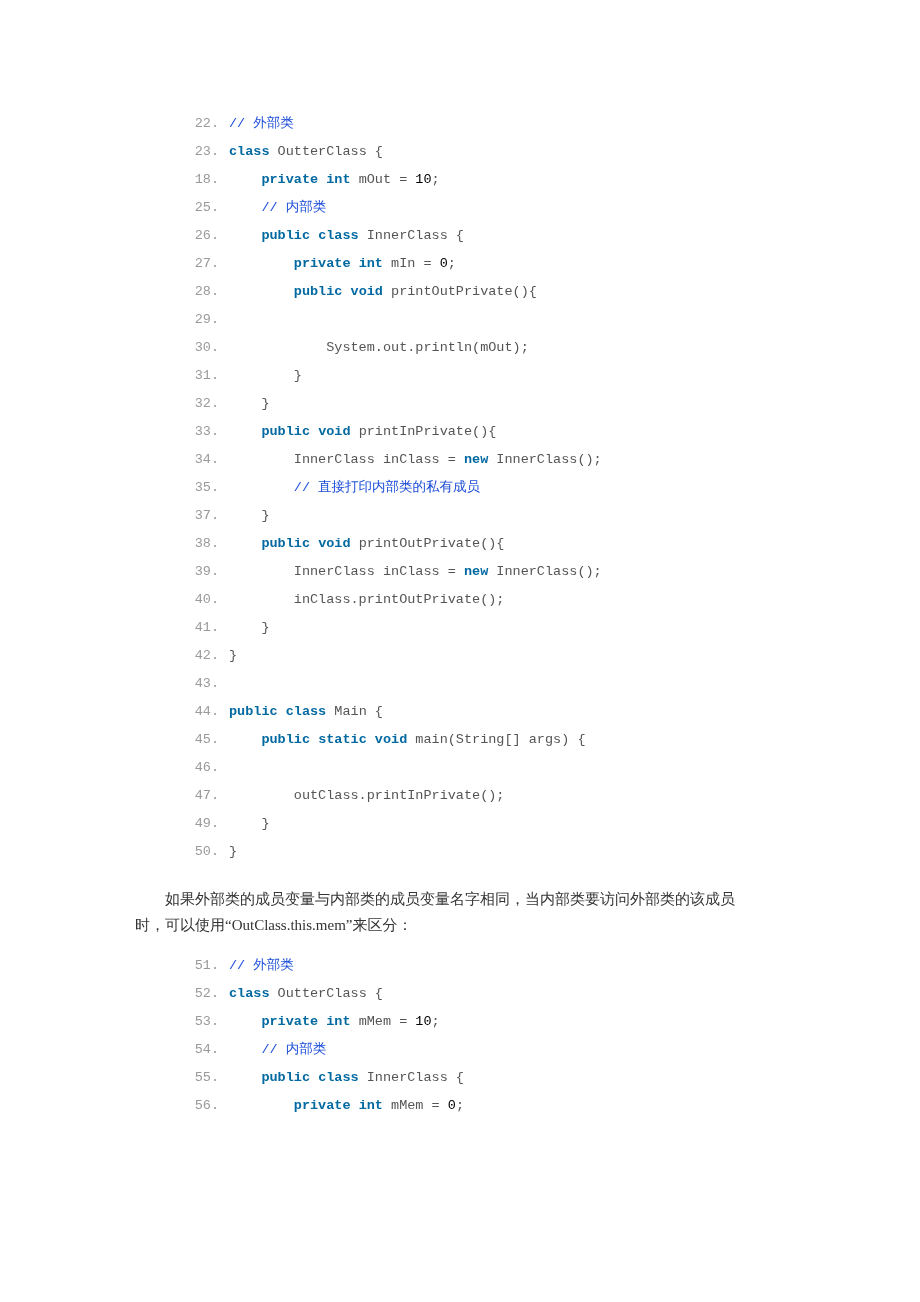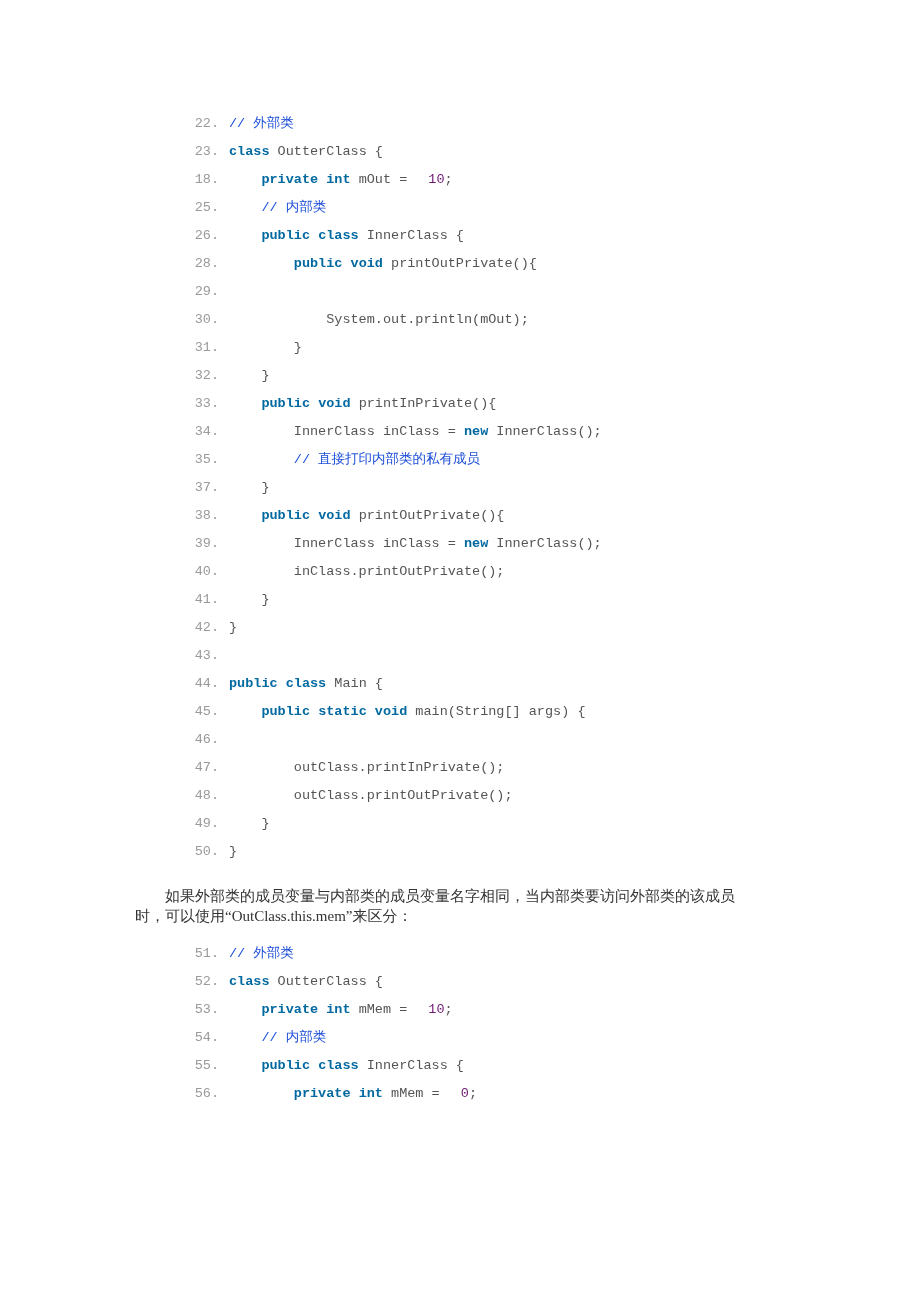--- a/index.html
+++ b/index.html
@@ -35,61 +35,61 @@
     font-family: Consolas, "Courier New", monospace;
   }
   .lineno::after {
     content: ".";
   }
   .code-content {
     color: #555;
   }
   .kw { color: #0369a1; font-weight: bold; }
   .cm { color: #1d4ed8; }
-  .num { color: #701a75; margin-left: 13px; }
+  .num { color: #000000; }
   .paragraph {
     font-family: "SimSun", serif;
     font-size: 15px;
     color: #333;
-    line-height: 20px;
+    line-height: 26px;
     margin: 12px 0 14px 0;
     text-indent: 2em;
   }
 </style>
 </head>
 <body>
 
 <div class="page">
 
   <div class="code-block" id="block1">
       <div class="code-line"><span class="lineno">22</span><span class="code-content"><span class="cm">// 外部类</span></span></div>
       <div class="code-line"><span class="lineno">23</span><span class="code-content"><span class="kw">class</span><span> OutterClass {</span></span></div>
       <div class="code-line"><span class="lineno">18</span><span class="code-content"><span>    </span><span class="kw">private</span><span> </span><span class="kw">int</span><span> mOut = </span><span class="num">10</span><span>;</span></span></div>
       <div class="code-line"><span class="lineno">25</span><span class="code-content"><span>    </span><span class="cm">// 内部类</span></span></div>
       <div class="code-line"><span class="lineno">26</span><span class="code-content"><span>    </span><span class="kw">public</span><span> </span><span class="kw">class</span><span> InnerClass {</span></span></div>
+      <div class="code-line"><span class="lineno">27</span><span class="code-content"><span>        </span><span class="kw">private</span><span> </span><span class="kw">int</span><span> mIn = </span><span class="num">0</span><span>;</span></span></div>
       <div class="code-line"><span class="lineno">28</span><span class="code-content"><span>        </span><span class="kw">public</span><span> </span><span class="kw">void</span><span> printOutPrivate(){</span></span></div>
       <div class="code-line"><span class="lineno">29</span></div>
       <div class="code-line"><span class="lineno">30</span><span class="code-content"><span>            System.out.println(mOut);</span></span></div>
       <div class="code-line"><span class="lineno">31</span><span class="code-content"><span>        }</span></span></div>
       <div class="code-line"><span class="lineno">32</span><span class="code-content"><span>    }</span></span></div>
       <div class="code-line"><span class="lineno">33</span><span class="code-content"><span>    </span><span class="kw">public</span><span> </span><span class="kw">void</span><span> printInPrivate(){</span></span></div>
       <div class="code-line"><span class="lineno">34</span><span class="code-content"><span>        InnerClass inClass = </span><span class="kw">new</span><span> InnerClass();</span></span></div>
       <div class="code-line"><span class="lineno">35</span><span class="code-content"><span>        </span><span class="cm">// 直接打印内部类的私有成员</span></span></div>
       <div class="code-line"><span class="lineno">37</span><span class="code-content"><span>    }</span></span></div>
       <div class="code-line"><span class="lineno">38</span><span class="code-content"><span>    </span><span class="kw">public</span><span> </span><span class="kw">void</span><span> printOutPrivate(){</span></span></div>
       <div class="code-line"><span class="lineno">39</span><span class="code-content"><span>        InnerClass inClass = </span><span class="kw">new</span><span> InnerClass();</span></span></div>
       <div class="code-line"><span class="lineno">40</span><span class="code-content"><span>        inClass.printOutPrivate();</span></span></div>
       <div class="code-line"><span class="lineno">41</span><span class="code-content"><span>    }</span></span></div>
       <div class="code-line"><span class="lineno">42</span><span class="code-content"><span>}</span></span></div>
       <div class="code-line"><span class="lineno">43</span><span class="code-content"><span></span></span></div>
       <div class="code-line"><span class="lineno">44</span><span class="code-content"><span class="kw">public</span><span> </span><span class="kw">class</span><span> Main {</span></span></div>
       <div class="code-line"><span class="lineno">45</span><span class="code-content"><span>    </span><span class="kw">public</span><span> </span><span class="kw">static</span><span> </span><span class="kw">void</span><span> main(String[] args) {</span></span></div>
       <div class="code-line"><span class="lineno">46</span></div>
       <div class="code-line"><span class="lineno">47</span><span class="code-content"><span>        outClass.printInPrivate();</span></span></div>
-      <div class="code-line"><span class="lineno">48</span><span class="code-content"><span>        outClass.printOutPrivate();</span></span></div>
       <div class="code-line"><span class="lineno">49</span><span class="code-content"><span>    }</span></span></div>
       <div class="code-line"><span class="lineno">50</span><span class="code-content"><span>}</span></span></div>
     </div>
 
   <p class="paragraph">如果外部类的成员变量与内部类的成员变量名字相同，当内部类要访问外部类的该成员时，可以使用“OutClass.this.mem”来区分：</p>
 
   <div class="code-block" id="block2">
       <div class="code-line"><span class="lineno">51</span><span class="code-content"><span class="cm">// 外部类</span></span></div>
       <div class="code-line"><span class="lineno">52</span><span class="code-content"><span class="kw">class</span><span> OutterClass {</span></span></div>
       <div class="code-line"><span class="lineno">53</span><span class="code-content"><span>    </span><span class="kw">private</span><span> </span><span class="kw">int</span><span> mMem = </span><span class="num">10</span><span>;</span></span></div>

